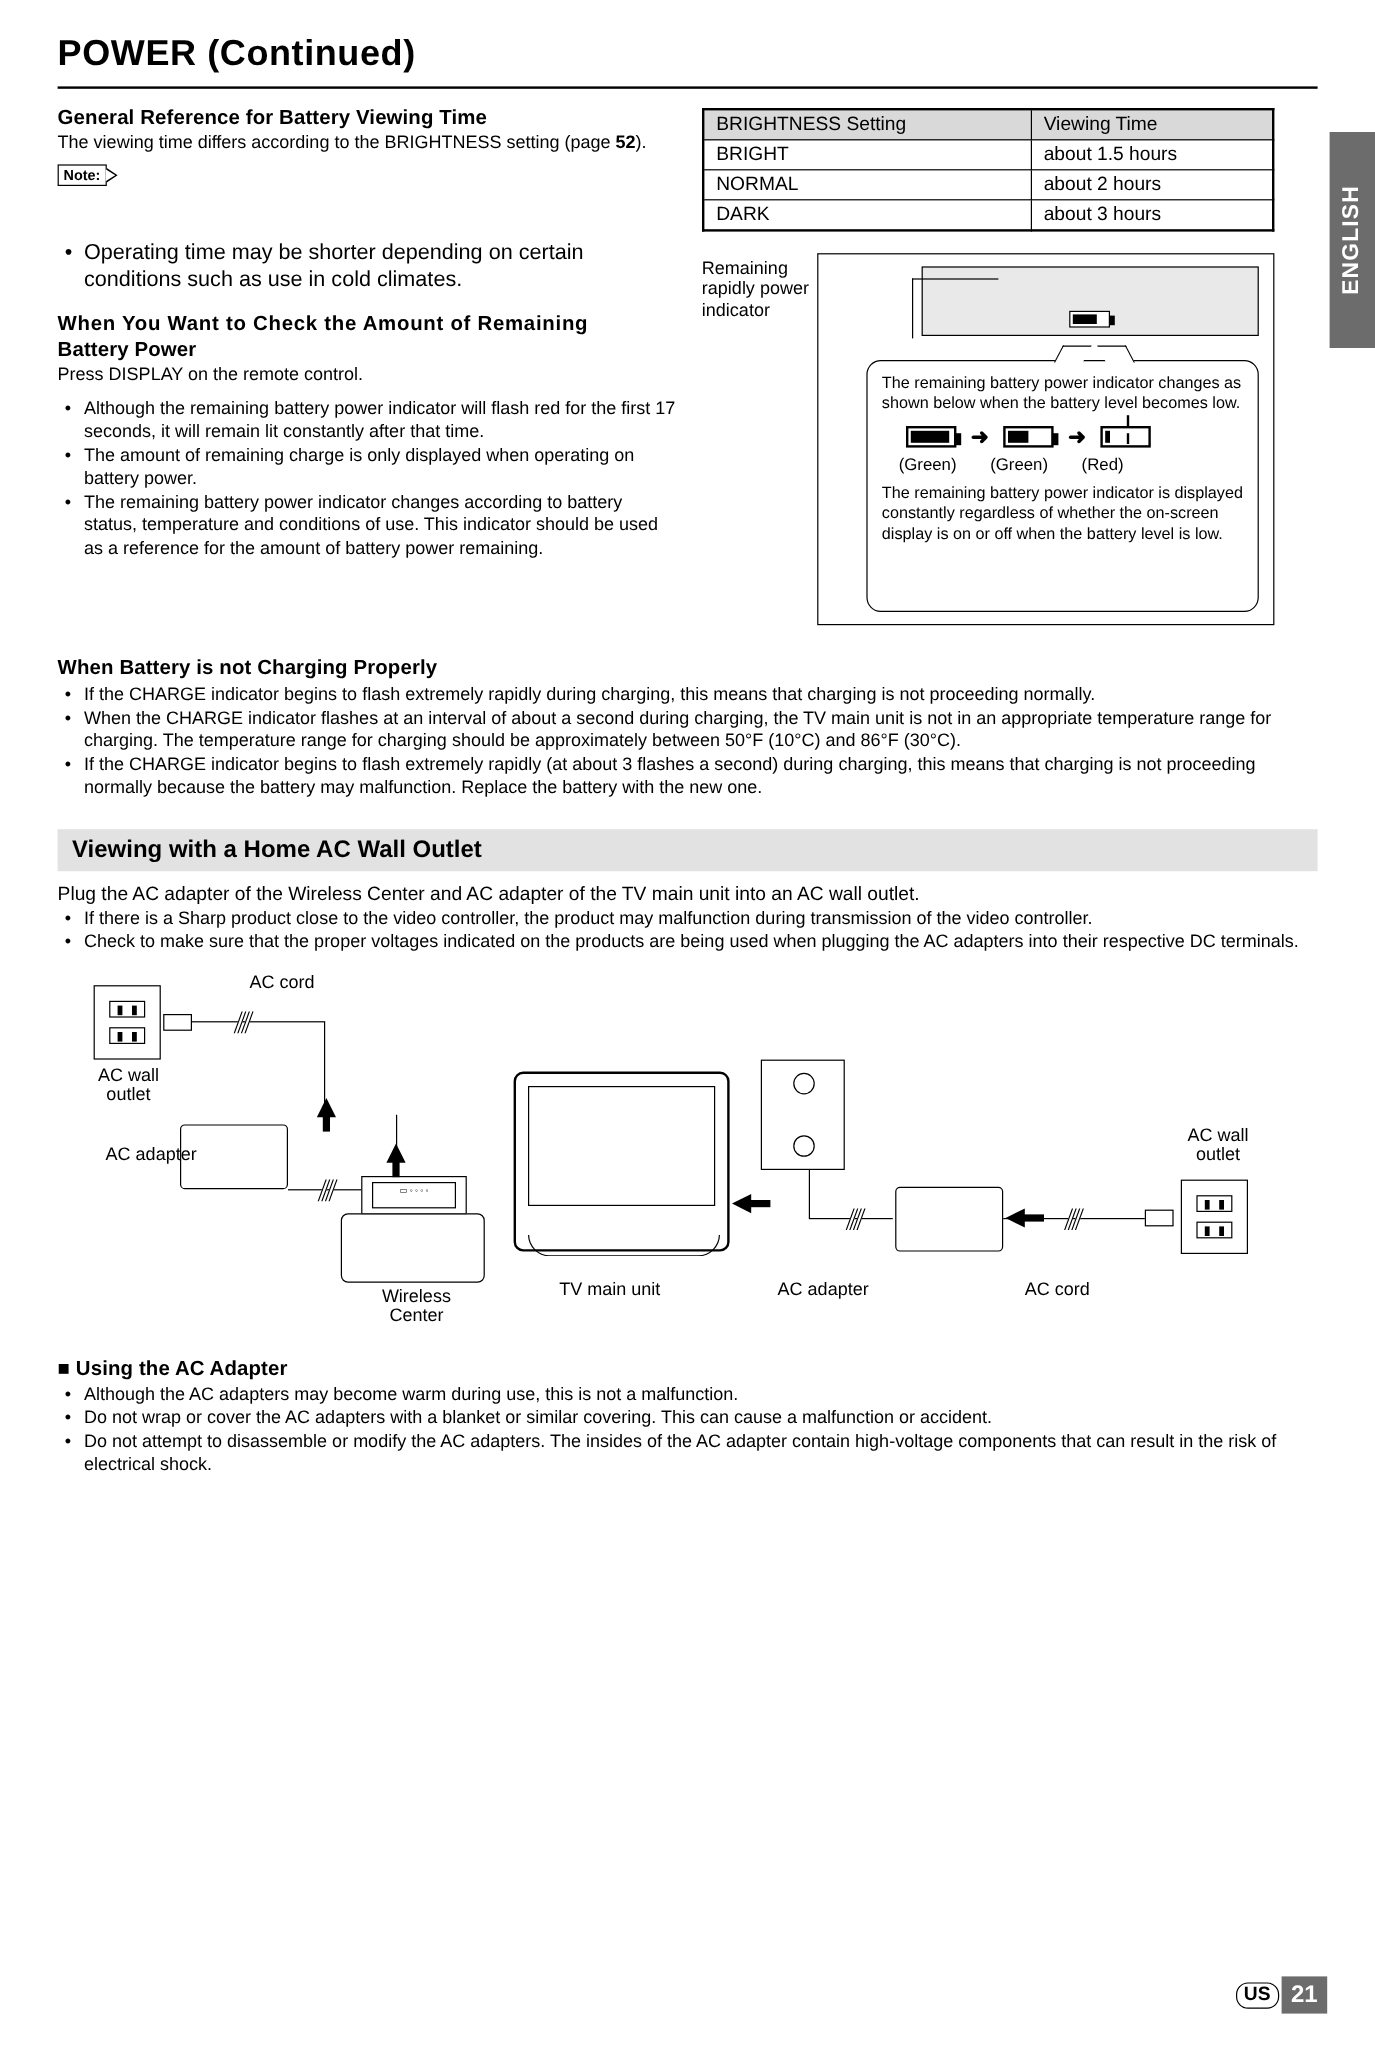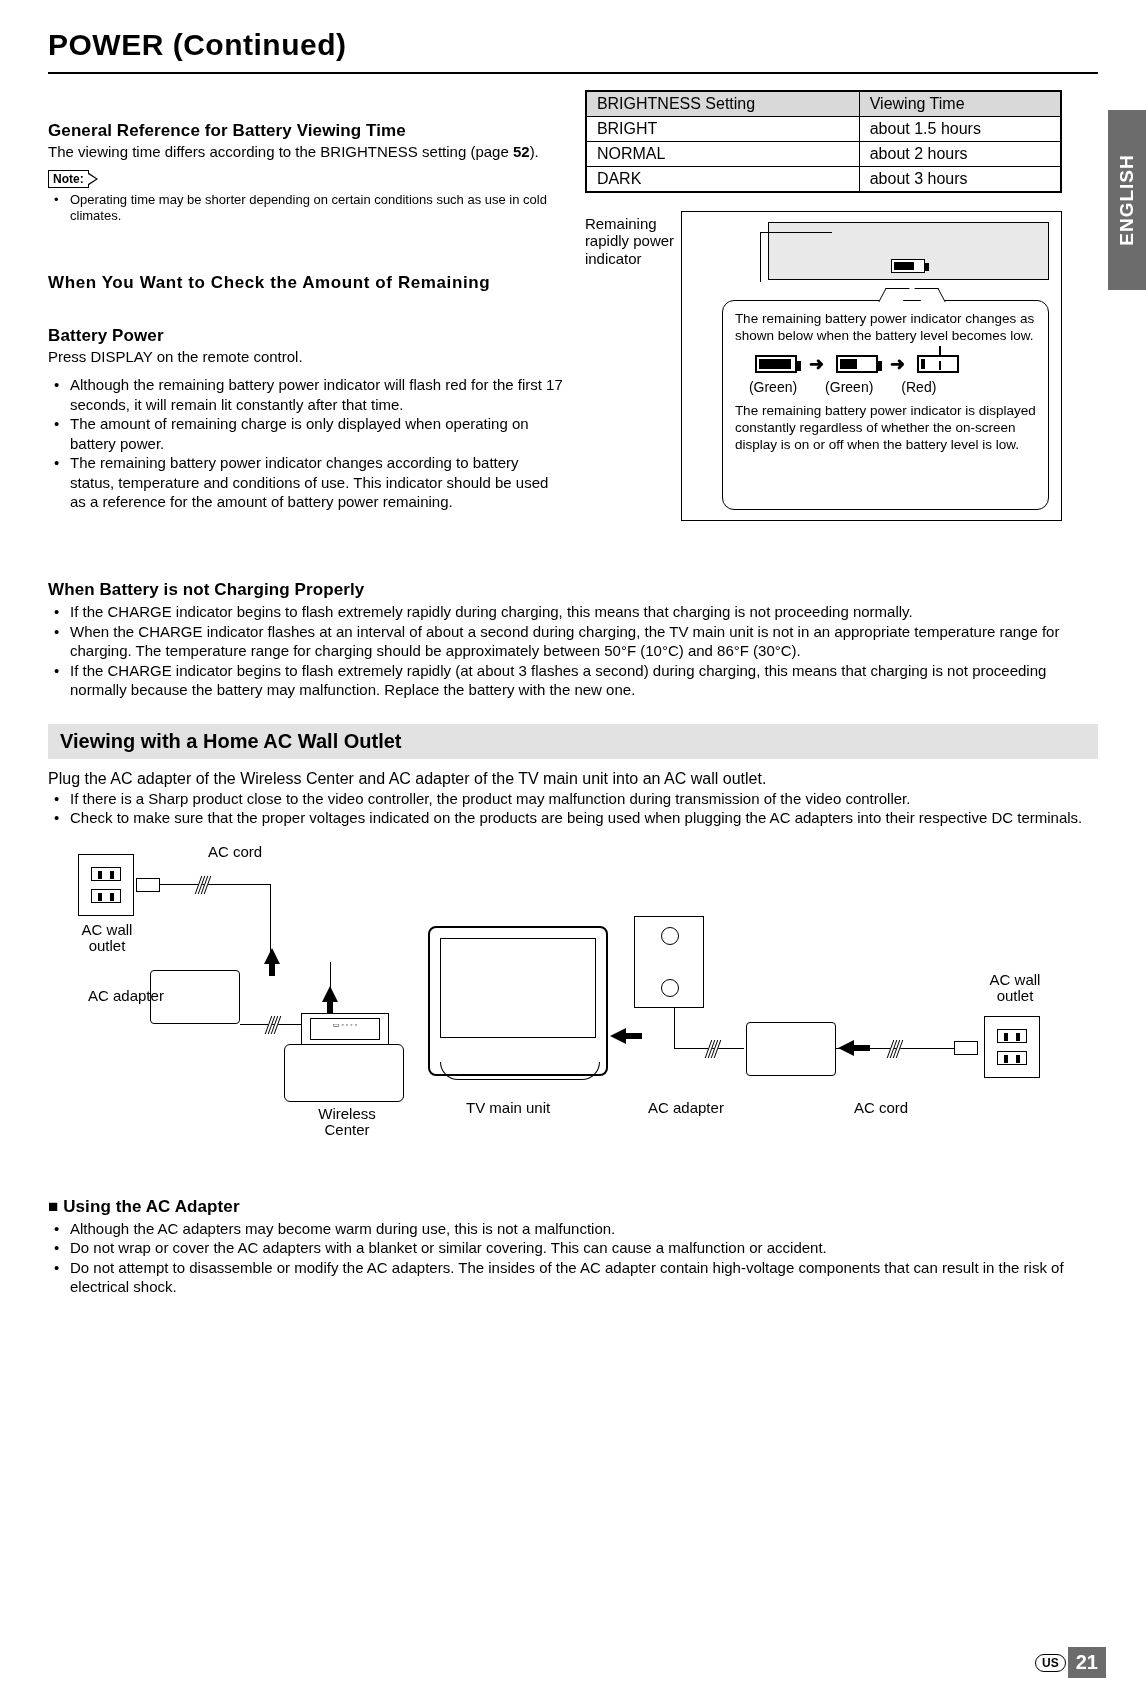--- a/index.html
+++ b/index.html
@@ -6,34 +6,34 @@
   html, body { width: 1146px; height: 1706px; background: #fff; font-family: Arial, Helvetica, sans-serif; color: #000; }
   body { position: relative; padding: 28px 48px 0 48px; }
 
   .page-title { font-size: 30px; font-weight: bold; letter-spacing: 0.5px; margin-bottom: 10px; }
   .hr-heavy { border: none; border-top: 2px solid #000; margin-bottom: 14px; }
 
   .columns { display: flex; gap: 20px; }
   .col-left { flex: 1 1 52%; }
   .col-right { flex: 1 1 48%; }
 
-  .h-sec { font-size: 17px; font-weight: bold; margin-bottom: 2px; letter-spacing: 0.1px; margin-top: 33px; }
+  .h-sec { font-size: 17px; font-weight: bold; margin-bottom: 2px; letter-spacing: 0.1px; }
   .body-txt { font-size: 15px; line-height: 1.25; }
   .page-ref { font-weight: bold; }
 
   .note-tag { display: inline-block; border: 1px solid #000; font-size: 12px; font-weight: bold; padding: 1px 4px; margin: 8px 0 4px 0; position: relative; }
   .note-tag::after { content: ""; position: absolute; right: -10px; top: 50%; transform: translateY(-50%); width: 0; height: 0; border-left: 9px solid #000; border-top: 6px solid transparent; border-bottom: 6px solid transparent; }
   .note-tag::before { content: ""; position: absolute; right: -8px; top: 50%; transform: translateY(-50%); width: 0; height: 0; border-left: 8px solid #fff; border-top: 5px solid transparent; border-bottom: 5px solid transparent; z-index: 1; }
 
   ul.bullets { list-style: none; padding-left: 12px; }
   ul.bullets > li { position: relative; padding-left: 10px; font-size:15px; line-height:1.3; }
   ul.bullets > li::before { content: "•"; position: absolute; left: -6px; }
 
   ul.note-bullets { list-style: none; padding-left: 12px; }
-  ul.note-bullets > li { position: relative; padding-left: 10px; font-size:13px; line-height:1.25; }
+  ul.note-bullets > li { position: relative; padding-left: 10px; font-size:18px; line-height:1.25;margin-top:40px; }
   ul.note-bullets > li::before { content: "•"; position: absolute; left: -6px; }
 
   
   table.brightness { border-collapse: collapse; width: 100%; margin: 2px 0 18px 0; border: 2px solid #000; }
   table.brightness th, table.brightness td { border: 1px solid #000; padding: 3px 10px; font-size: 16px; text-align: left; }
   table.brightness th { background: #d9d9d9; font-weight: normal; }
   table.brightness th:last-child { text-align: left; }
 
   
   .diagram-outer { border: 1.5px solid #000; height: 310px; position: relative; }
@@ -104,21 +104,21 @@
   .arrow-solid.left::after, .arrow-solid.right::after { top:-3px; width:18px; height:6px; }
   .arrow-solid.left::after { left:14px; }
   .arrow-solid.up::after { left:-3px; width:6px; height:14px; top:14px; }
 
   
   .side-tab { position: absolute; right: 0; top: 110px; width: 38px; height: 180px; background: #6c6c6c; color: #fff; display: flex; align-items: center; justify-content: center; }
   .side-tab span { transform: rotate(-90deg); font-size: 19px; font-weight: bold; letter-spacing: 1px; }
 
   
   .footer { position: absolute; right: 40px; bottom: 28px; display: flex; align-items: center; gap: 2px; }
-  .us-label { font-size: 12px; border: 1.5px solid #000; border-radius: 10px; padding: 1px 6px; font-weight: bold; }
+  .us-label { font-size: 16px; border: 1.5px solid #000; border-radius: 10px; padding: 1px 6px; font-weight: bold; }
   .page-num { background: #6c6c6c; color: #fff; font-weight: bold; font-size: 20px; padding: 4px 8px; }
 
   .inline-bold { font-weight: normal; }
   .sq-bullet { font-family: Arial; }
 </style>
 </head>
 <body>
 
 <div class="side-tab">
     <span>ENGLISH</span>

